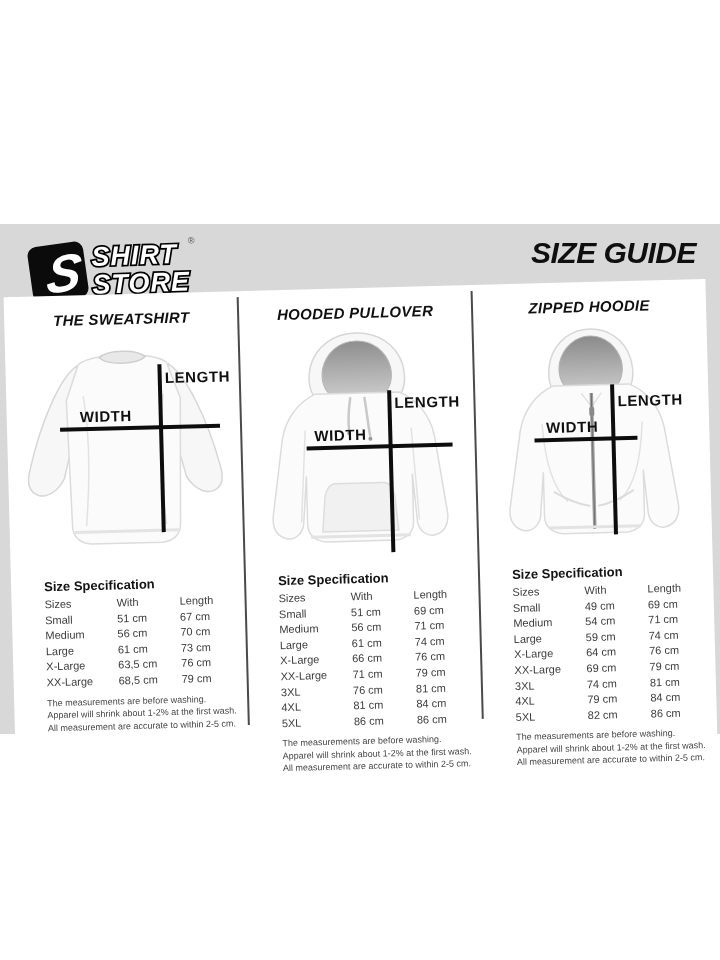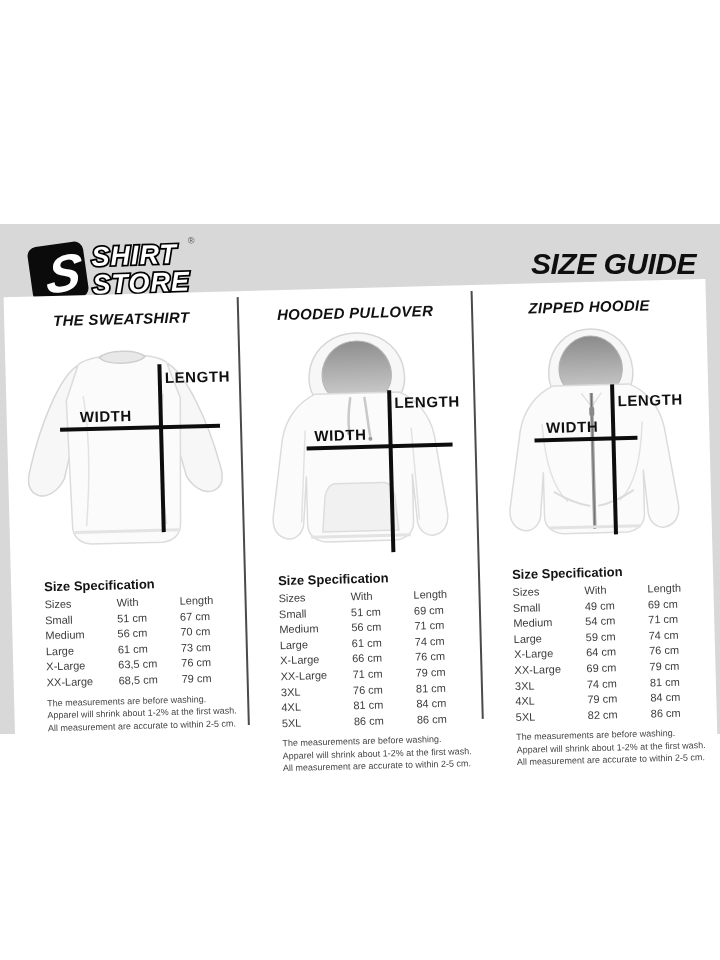--- a/index.html
+++ b/index.html
@@ -6,21 +6,21 @@
   body{
     width:720px;height:960px;background:#ffffff;overflow:hidden;position:relative;
     font-family:"Liberation Sans",sans-serif;
     -webkit-font-smoothing:antialiased;
   }
   
   .band{position:absolute;left:0;top:224px;width:720px;height:510px;background:#d8d8d8;}
   
   .logo{position:absolute;left:24px;top:232px;transform:rotate(-2deg);}
   .size-guide{
-    position:absolute;right:24px;top:247px;
+    position:absolute;right:24px;top:236px;
     font-size:30px;font-weight:900;font-style:italic;color:#0f0f0f;letter-spacing:-0.5px;
   }
   
   .panel{
     position:absolute;left:10px;top:288px;width:702px;height:500px;
     background:#ffffff;transform:rotate(-1.5deg);
   }
   .cols{position:relative;display:grid;grid-template-columns:1fr 1fr 1fr;height:100%;}
   .divider{position:absolute;top:6px;width:2px;height:428px;background:#4a4a4a;}
   .divider.d1{left:233px;} .divider.d2{left:467px;}

